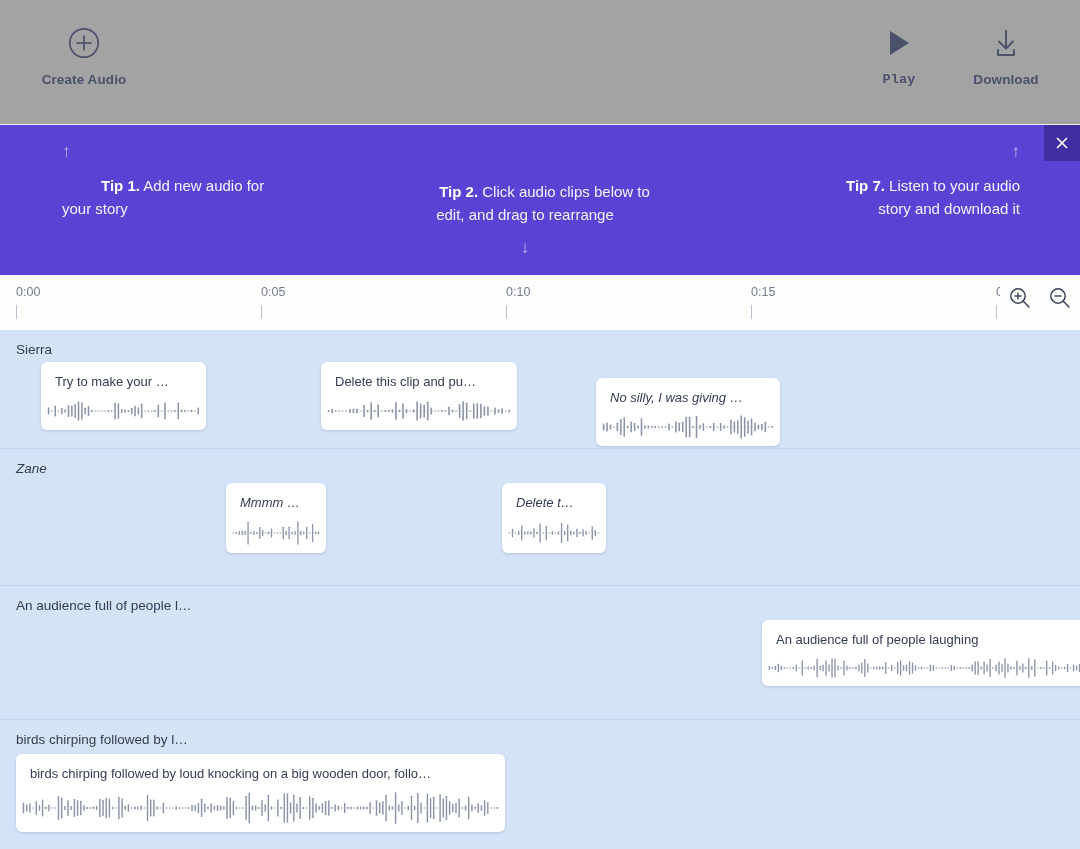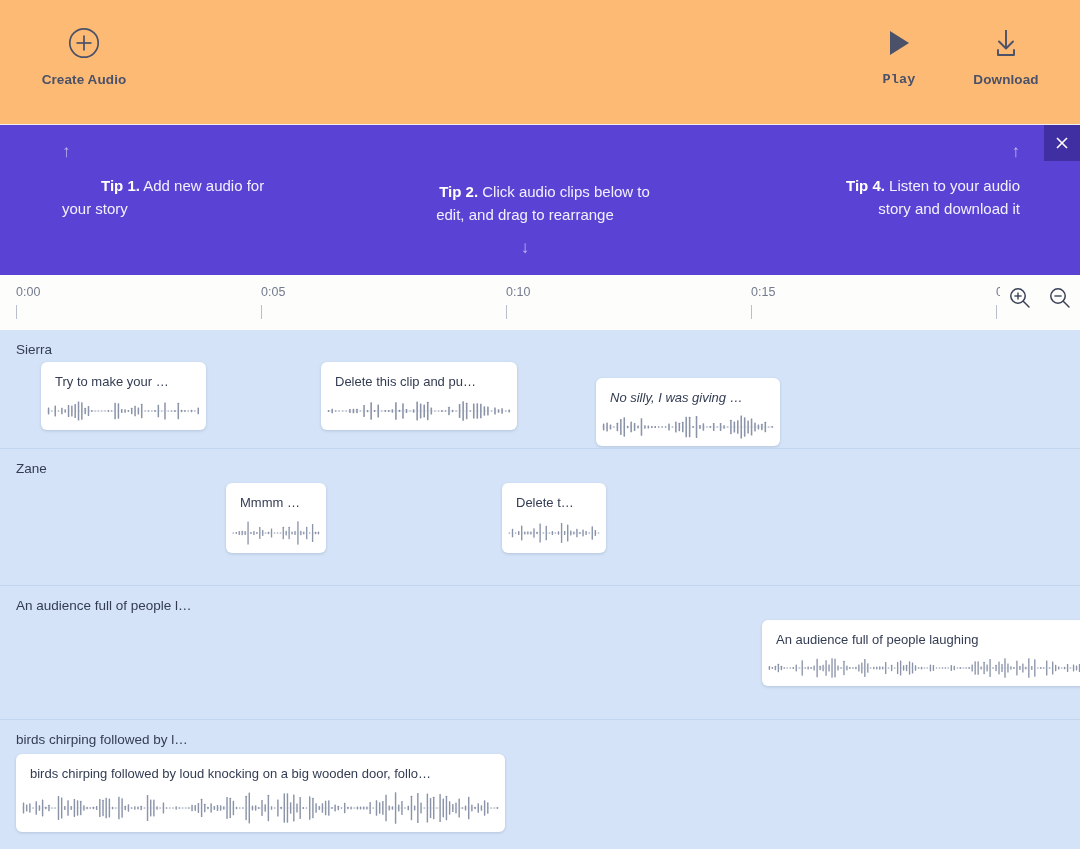--- a/index.html
+++ b/index.html
@@ -8,21 +8,21 @@
     width: 1080px; height: 849px;
     background: #ffffff;
     font-family: "Liberation Sans", sans-serif;
     overflow: hidden;
   }
 
   
   .toolbar {
     position: relative;
     height: 125px;
-    background: #fdba74;
+    background: #a3a3a3;
     border-bottom: 1px solid #eceef2;
   }
   .tool-btn {
     position: absolute;
     top: 26px;
     display: flex;
     flex-direction: column;
     align-items: center;
     cursor: pointer;
     user-select: none;
@@ -209,21 +209,21 @@
     <div class="tiptext"><b>Tip 1.</b><span> Add new audio for your story</span></div>
   </div>
 
   <div class="tip" id="tip-2">
     <div class="tiptext"><b>Tip 2.</b><span> Click audio clips below to edit, and drag to rearrange</span></div>
     <div class="arrow">↓</div>
   </div>
 
   <div class="tip" id="tip-3">
     <div class="arrow">↑</div>
-    <div class="tiptext"><b>Tip 4.</b><span> Listen to your audio story and download it</span></div>
+    <div class="tiptext"><b>Tip 7.</b><span> Listen to your audio story and download it</span></div>
   </div>
 
   <div class="tips-close">
     <svg width="16" height="16" viewBox="0 0 16 16">
       <line x1="3" y1="3" x2="13" y2="13" stroke="#ffffff" stroke-width="1.6"></line>
       <line x1="13" y1="3" x2="3" y2="13" stroke="#ffffff" stroke-width="1.6"></line>
     </svg>
   </div>
 </div>
 
@@ -438,21 +438,21 @@
             <rect x="152.22" y="8.57" width="1.55" height="8.86" fill="#8a93a8" rx="0.4"></rect>
             <rect x="155.66" y="10.53" width="1.55" height="4.93" fill="#8a93a8" rx="0.4"></rect>
             <rect x="159.10" y="9.82" width="1.55" height="6.37" fill="#8a93a8" rx="0.4"></rect>
             <rect x="162.54" y="7.77" width="1.55" height="10.46" fill="#8a93a8" rx="0.4"></rect>
             <rect x="165.98" y="12.40" width="1.55" height="1.20" fill="#8a93a8" rx="0.4"></rect>
             <rect x="169.42" y="12.12" width="1.55" height="1.75" fill="#8a93a8" rx="0.4"></rect>
           </svg>
         </div>
       </div>
     </div>
-    <div class="track" style="height: 137px;">
+    <div class="track" style="height: 137px; font-style: italic;">
       <div class="track-label">Zane</div>
       <div class="clip" style="left: 226px; top: 34px; width: 100px; height: 70px;">
         <div class="clip-title">Mmmm …</div>
         <div class="clip-wave">
           <svg viewBox="0 0 88 28" preserveAspectRatio="none">
             <line x1="0" y1="14" x2="88" y2="14" stroke="#c8cfdc" stroke-width="0.6" stroke-dasharray="1.5 2"></line>
             <rect x="0.73" y="13.40" width="1.32" height="1.20" fill="#8a93a8" rx="0.4"></rect>
             <rect x="3.67" y="13.10" width="1.32" height="1.80" fill="#8a93a8" rx="0.4"></rect>
             <rect x="6.60" y="11.91" width="1.32" height="4.18" fill="#8a93a8" rx="0.4"></rect>
             <rect x="9.53" y="11.87" width="1.32" height="4.26" fill="#8a93a8" rx="0.4"></rect>

